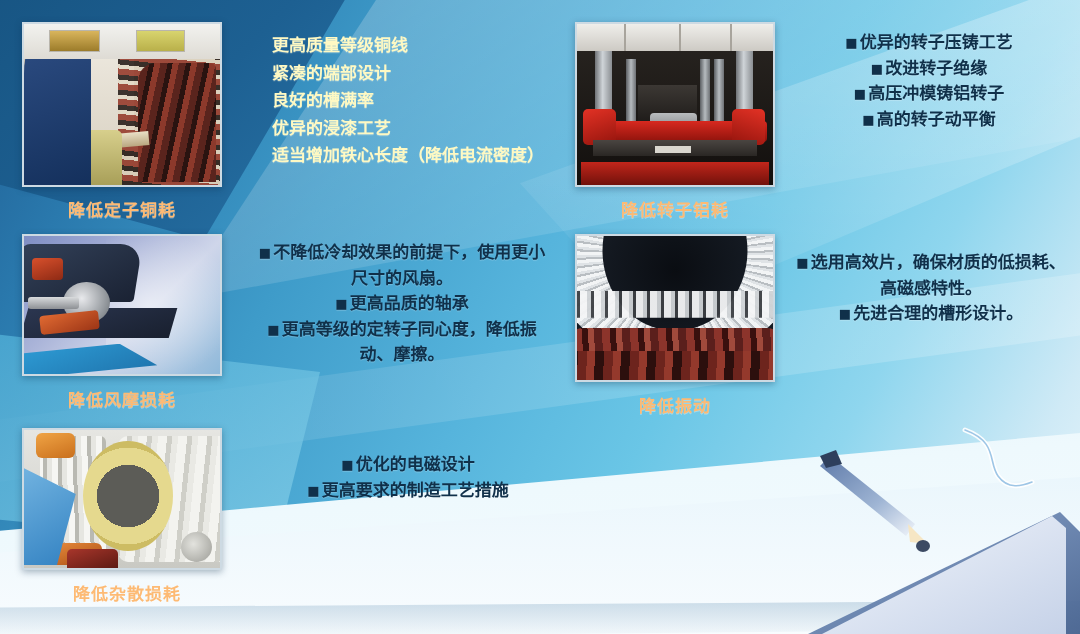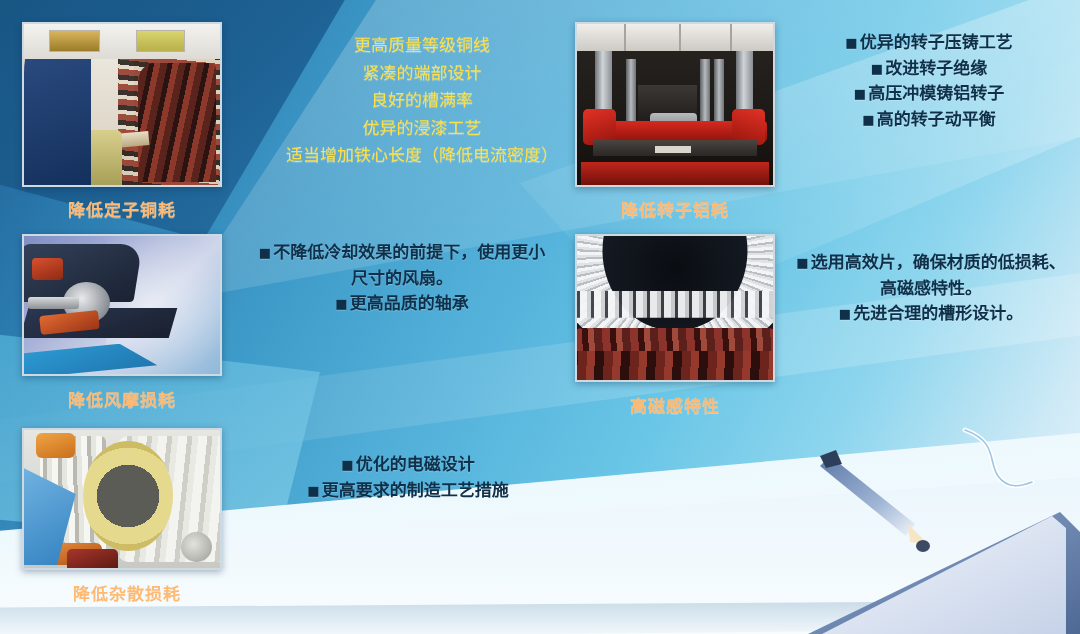--- a/index.html
+++ b/index.html
@@ -83,22 +83,22 @@
   
   .caption {
     position:absolute; text-align:center;
     font-size:17px; font-weight:bold; color:#fdba74;
     letter-spacing:1px; white-space:nowrap;
     text-shadow:0 1px 0 rgba(255,255,255,0.35);
   }
 
   
   .txt-center {
-    position:absolute; text-align:center;
-    color:#fde047; font-size:17px; line-height:1.62; font-weight:400;
+    position:absolute; text-align:left;
+    color:#fef9c3; font-size:17px; line-height:1.62; font-weight:700;
     text-shadow:0 1px 1px rgba(255,255,255,0.25);
   }
   .txt-bullets {
     position:absolute;
     color:#10304a; font-size:17px; line-height:1.5; font-weight:600;
     text-shadow:0 1px 1px rgba(255,255,255,0.22);
     text-align:center;
   }
   .txt-bullets .li { margin:0; }
   .txt-bullets .li .bq { font-size:13px; margin-right:2px; vertical-align:1px; }
@@ -364,33 +364,36 @@
 </div>
 <div class="caption" style="left:22px; top:386px; width:200px;">降低风摩损耗</div>
 
 <div class="txt-bullets" style="left:256px; top:240px; width:292px;">
   <div class="li">
     <span class="bq">■</span><span>不降低冷却效果的前提下，使用更小尺寸的风扇。</span>
   </div>
   <div class="li">
     <span class="bq">■</span><span>更高品质的轴承</span>
   </div>
+  <div class="li">
+    <span class="bq">■</span><span>更高等级的定转子同心度，降低振动、摩擦。</span>
+  </div>
 </div>
 
 <div class="photo" style="left:575px; top:234px; width:200px; height:148px;">
   <div class="ph-inner">
     <div class="p4-bg"></div>
     <div class="p4-core"></div>
     <div class="p4-hole"></div>
     <div class="p4-teeth"></div>
     <div class="p4-wind"></div>
     <div class="p4-wind2"></div>
   </div>
 </div>
-<div class="caption" style="left:575px; top:392px; width:200px;">高磁感特性</div>
+<div class="caption" style="left:575px; top:392px; width:200px;">降低振动</div>
 
 <div class="txt-bullets" style="left:790px; top:250px; width:282px;">
   <div class="li">
     <span class="bq">■</span><span>选用高效片，确保材质的低损耗、高磁感特性。</span>
   </div>
   <div class="li">
     <span class="bq">■</span><span>先进合理的槽形设计。</span>
   </div>
 </div>
 

